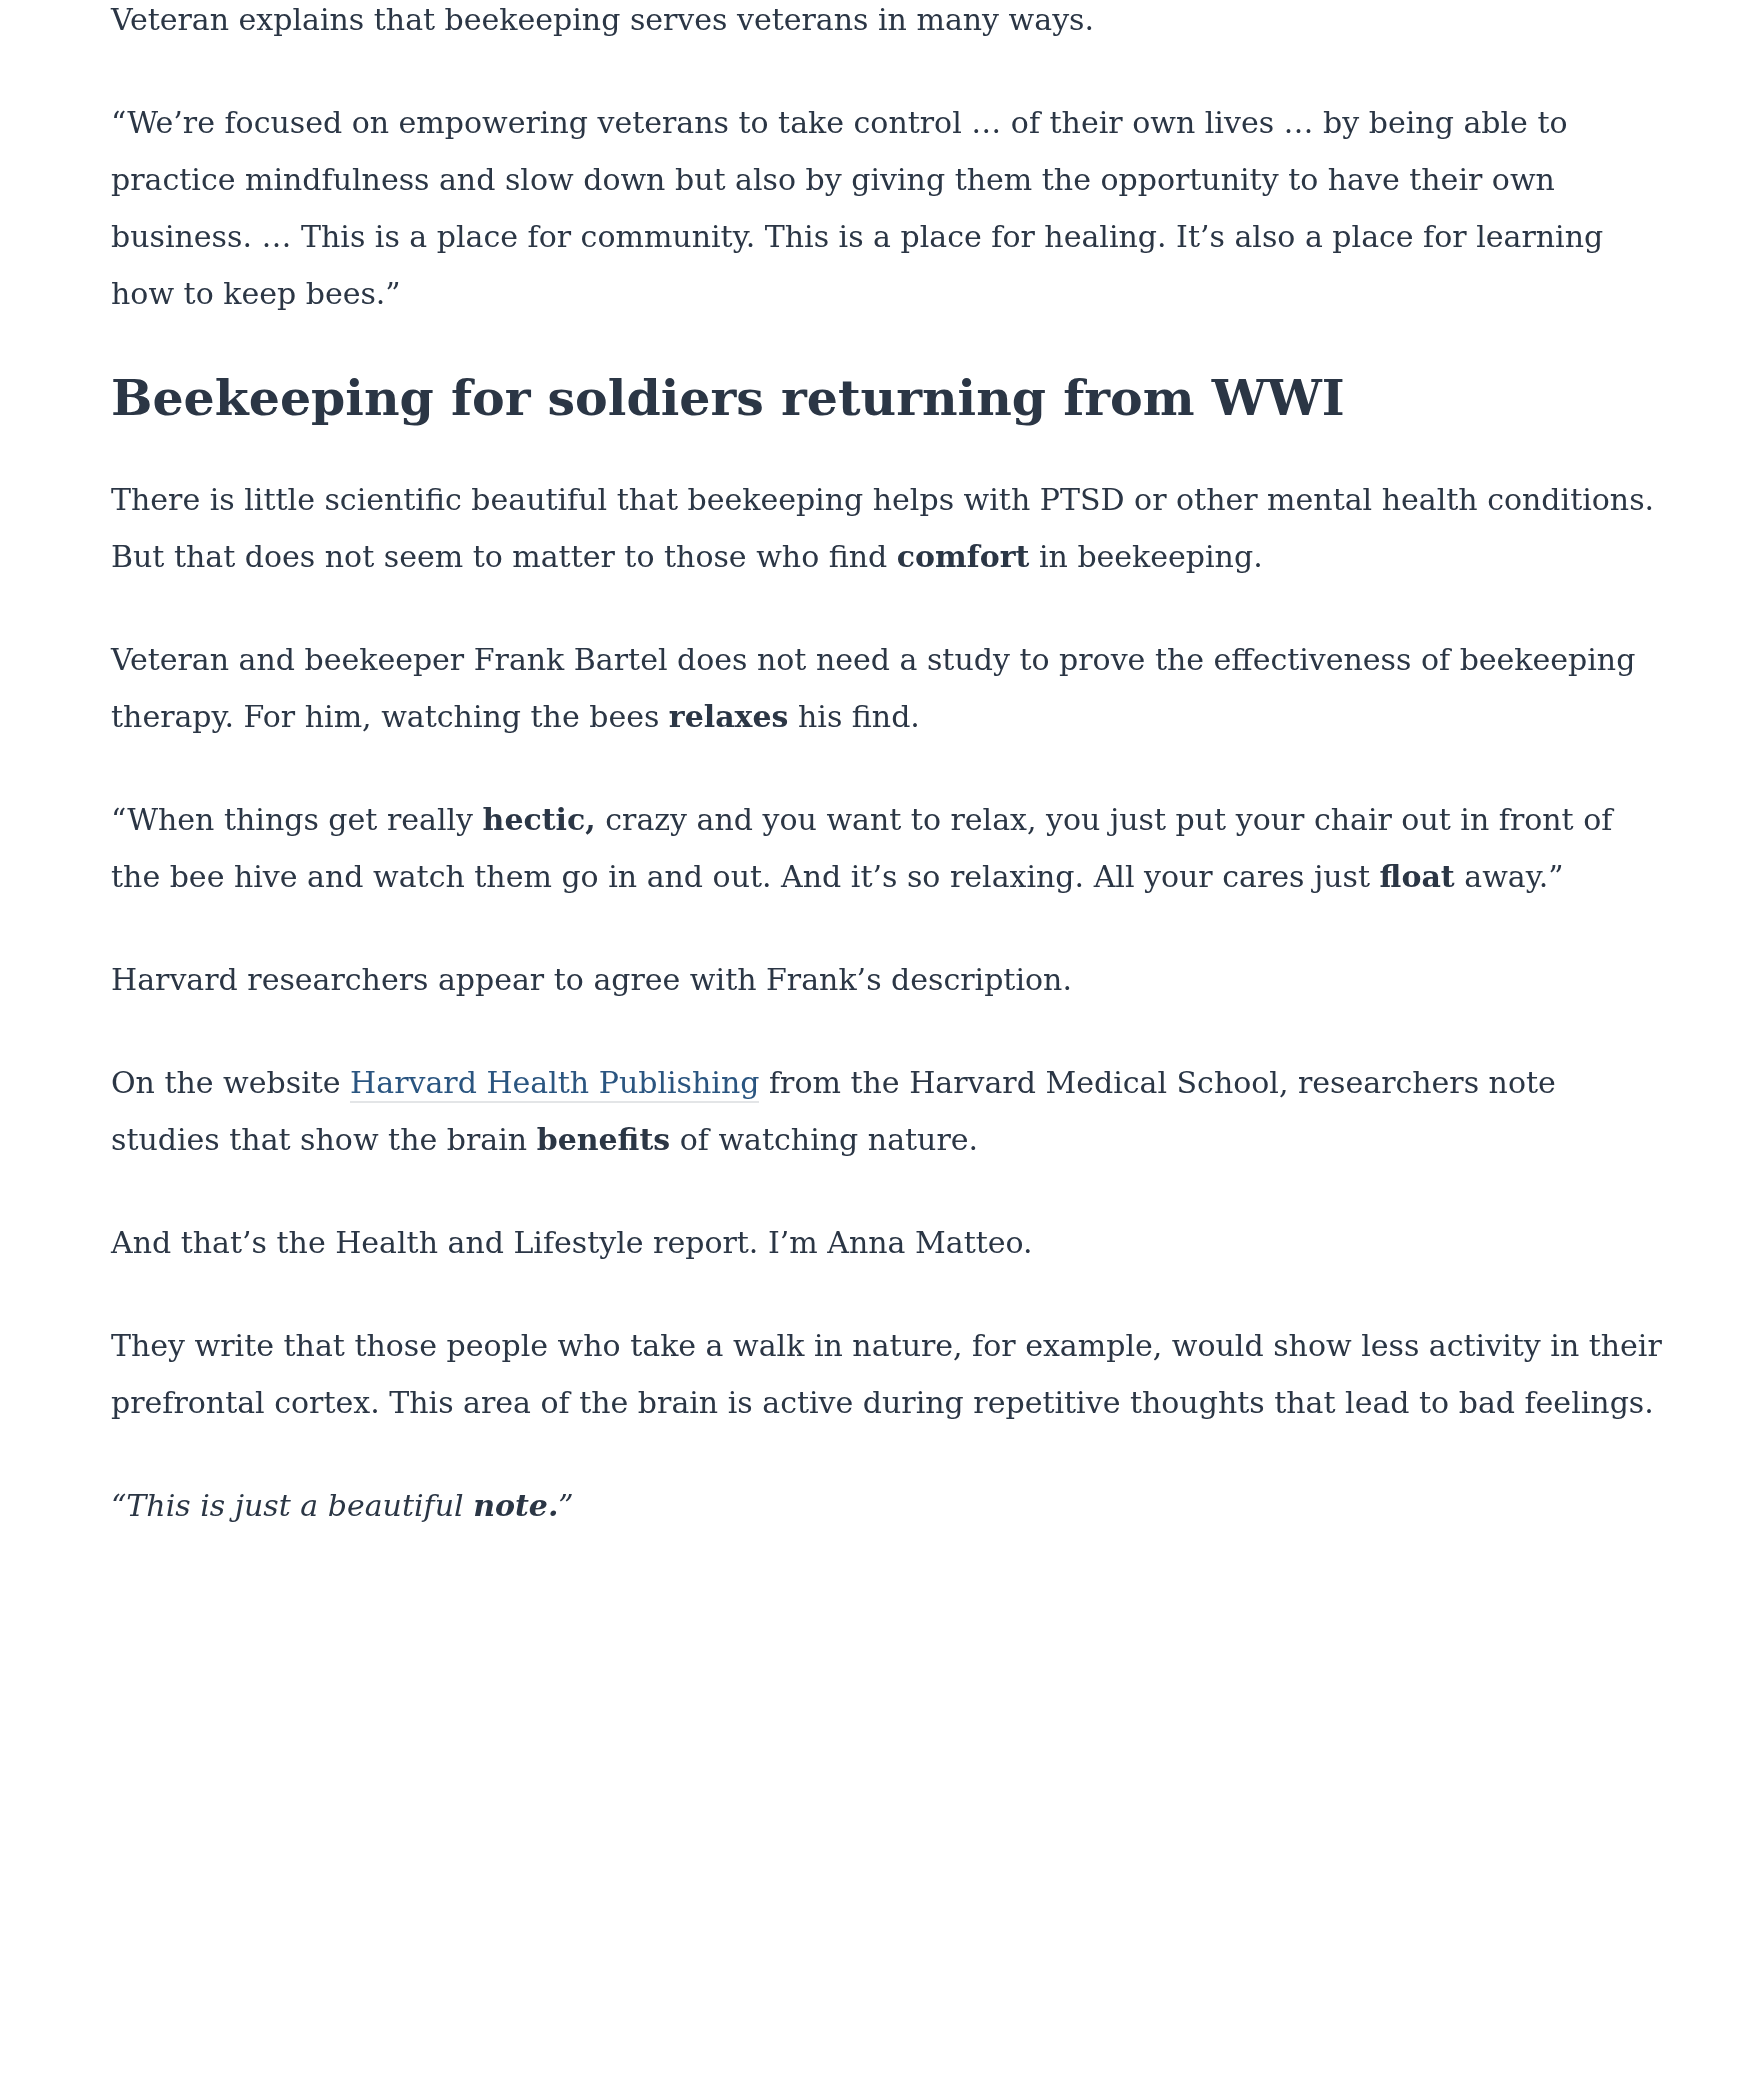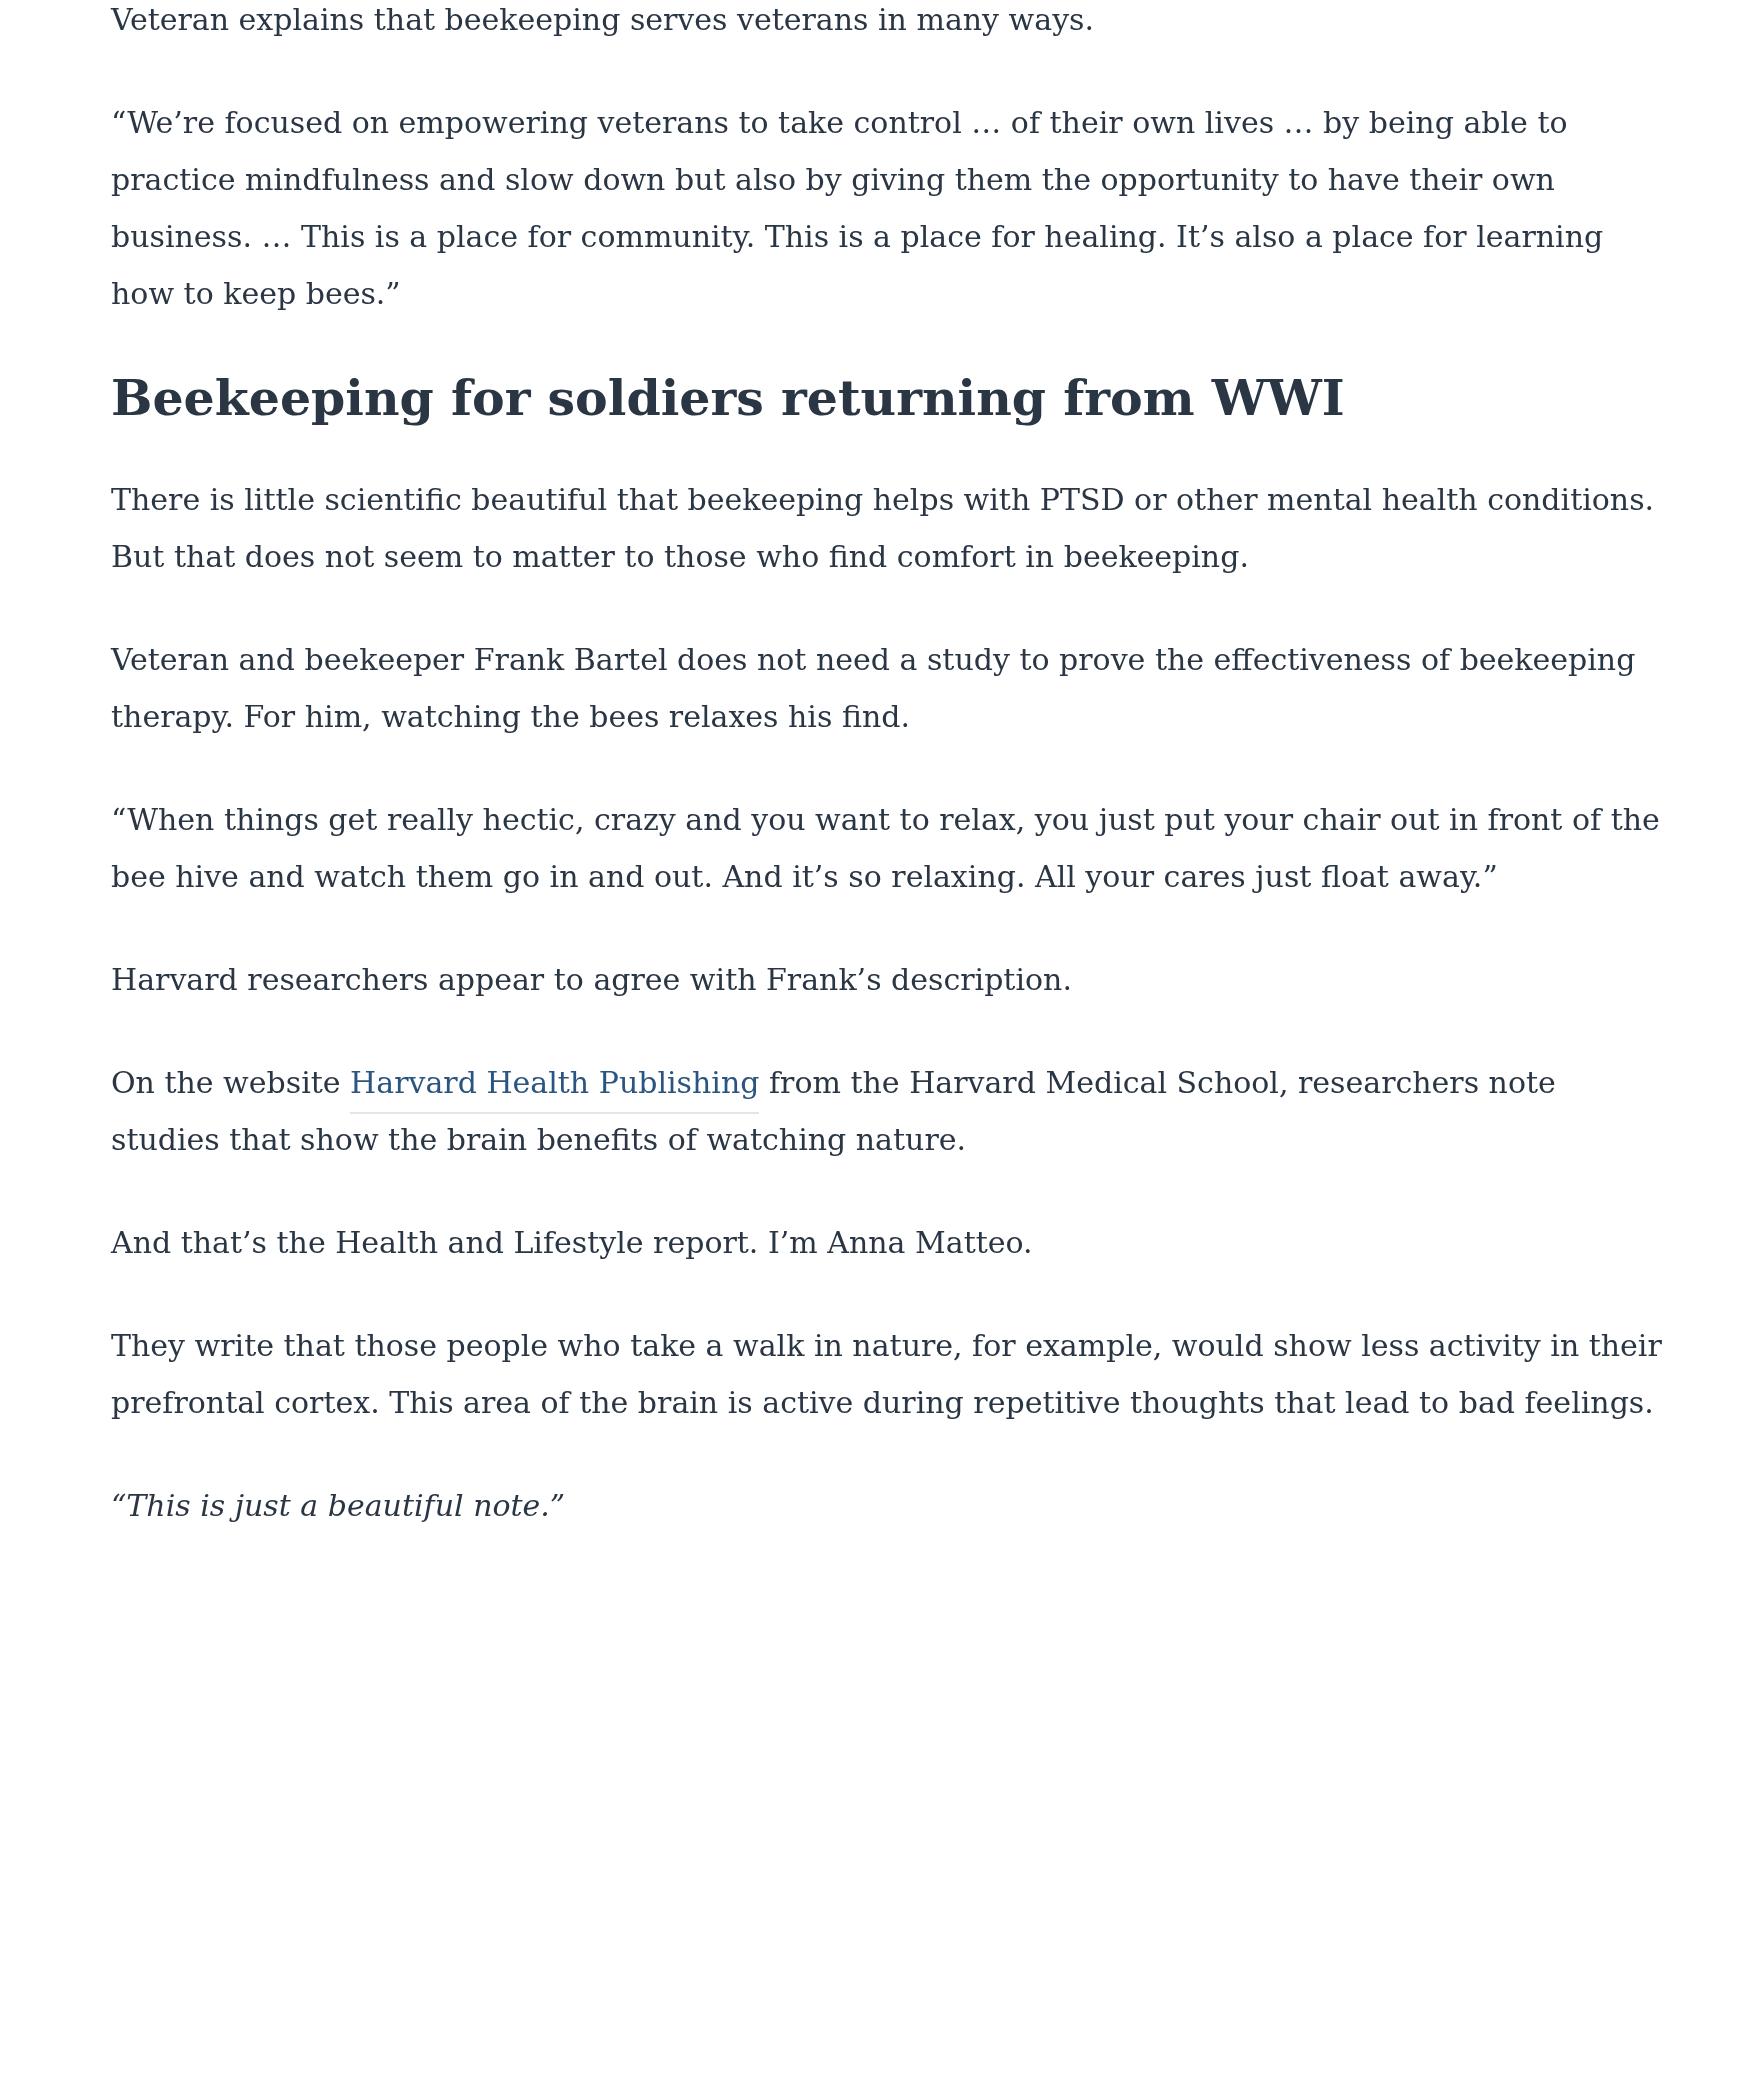--- a/index.html
+++ b/index.html
@@ -36,27 +36,27 @@
   article h2 {
     font-size: 49px;
     line-height: 60px;
     font-weight: 700;
     margin: 2.9px 0 43px 0;
   }
   article .italic {
     font-style: italic;
   }
   article strong {
-    font-weight: 400;
+    font-weight: 700;
   }
   a.article-link {
     color: var(--link);
     text-decoration: none;
     border-bottom: 2.9px solid var(--link-underline);
-    padding-bottom: 12px;
+    padding-bottom: 1px;
   }
 </style>
 </head>
 <body data-name="page">
 
 <main data-name="article-scroll-region">
   <article data-name="article-body">
       <p data-name="article-paragraph"><span data-name="text-run">Veteran explains that beekeeping serves veterans in many ways.</span></p>
       <p data-name="article-paragraph"><span data-name="text-run">“We’re focused on empowering veterans to take control … of their own lives … by being able to practice mindfulness and slow down but also by giving them the opportunity to have their own business. … This is a place for community. This is a place for healing. It’s also a place for learning how to keep bees.”</span></p>
       <h2 data-name="section-heading"><span data-name="text-run">Beekeeping for soldiers returning from WWI</span></h2>

